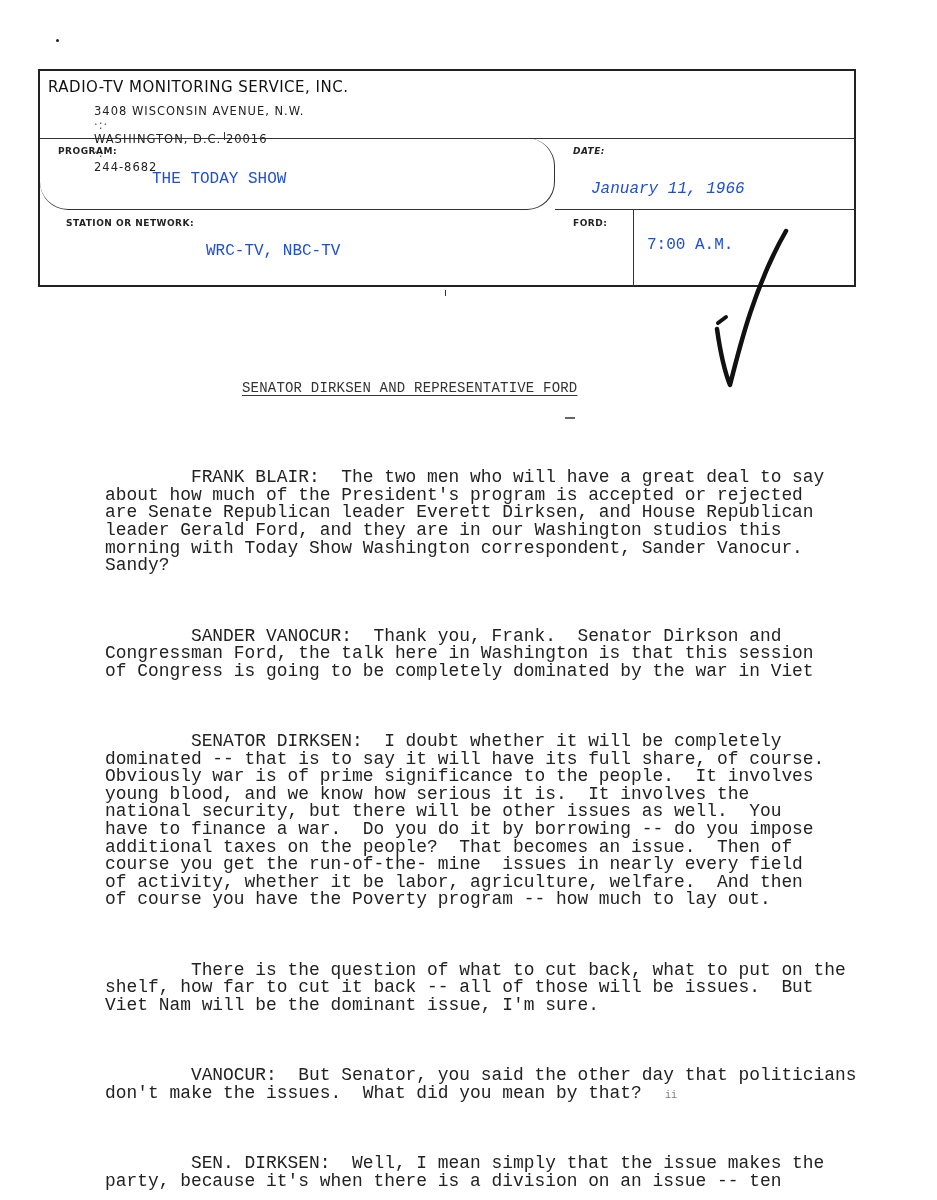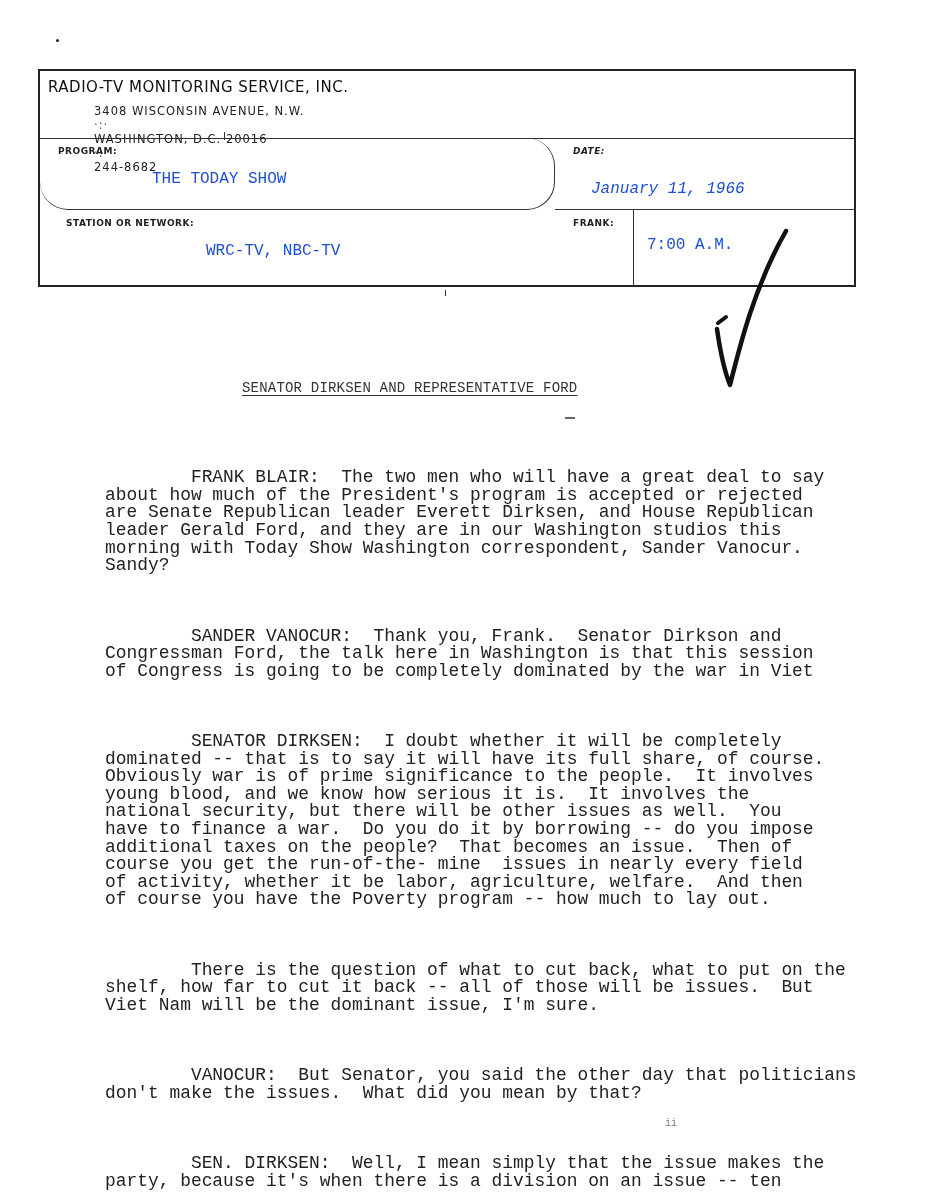--- a/index.html
+++ b/index.html
@@ -43,21 +43,21 @@
     font-family: "Liberation Mono", monospace; font-size: 14px; color: #333;
     text-decoration: underline; text-underline-offset: 3px; letter-spacing: 0.2px;
   }
   .tick { position: absolute; left: 565px; top: 417px; width: 10px; height: 2px; background: #666; }
   .transcript {
     position: absolute; left: 105px; top: 434px; width: 760px;
     font-family: "Liberation Mono", monospace; font-size: 17.9px; line-height: 17.6px; color: #222;
     white-space: pre;
   }
   .para { margin: 0 0 17.6px 0; }
-  .page-mark { position: absolute; left: 665px; top: 1090px; font-family: "Liberation Mono", monospace; font-size: 10px; color: #777; margin-top: 28px; }
+  .page-mark { position: absolute; left: 665px; top: 1090px; font-family: "Liberation Mono", monospace; font-size: 10px; color: #777; }
   .small-tick { position: absolute; left: 224px; top: 132px; width: 1px; height: 8px; background: #333; }
   .small-tick2 { position: absolute; left: 445px; top: 290px; width: 1px; height: 6px; background: #333; }
 </style>
 </head>
 <body>
 
 <div class="dot"></div>
 
 <div class="letterhead">
   <div class="lh-top">
@@ -77,21 +77,21 @@
   </div>
   <div class="cell c-date">
     <span class="cell-label">DATE:</span>
     <span class="cell-value">January 11, 1966</span>
   </div>
   <div class="cell c-station">
     <span class="cell-label">STATION OR NETWORK:</span>
     <span class="cell-value">WRC-TV, NBC-TV</span>
   </div>
   <div class="cell c-time">
-    <span class="cell-label">FRANK:</span>
+    <span class="cell-label">FORD:</span>
     <span class="cell-value">7:00 A.M.</span>
   </div>
 </div>
 
 <div class="small-tick"></div>
 <div class="small-tick2"></div>
 
 <svg class="checkmark" viewBox="0 0 100 170">
   <path d="M18 98 L26 92" stroke="#111" stroke-width="4" fill="none" stroke-linecap="round"></path>
   <path d="M17 104 C20 125 24 145 30 160 C40 120 55 60 86 6" stroke="#111" stroke-width="4.5" fill="none" stroke-linecap="round" stroke-linejoin="round"></path>

